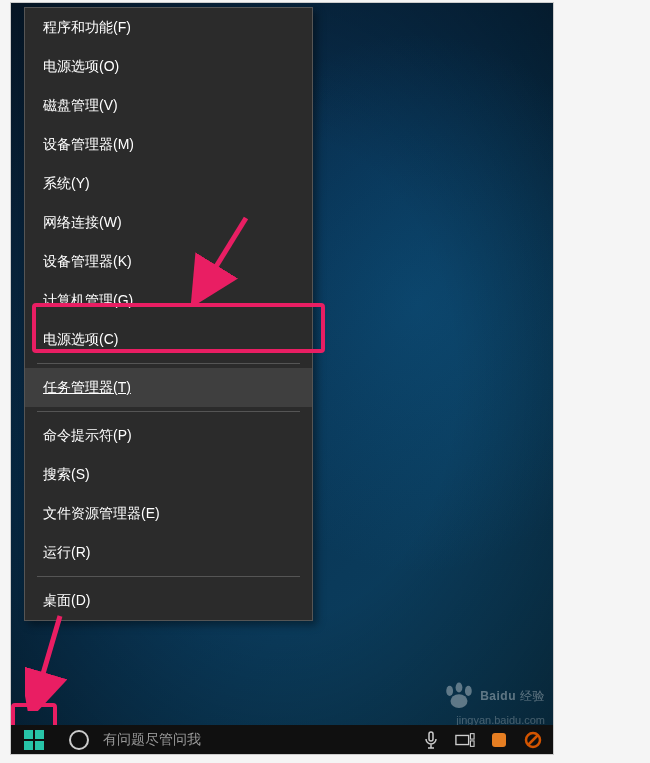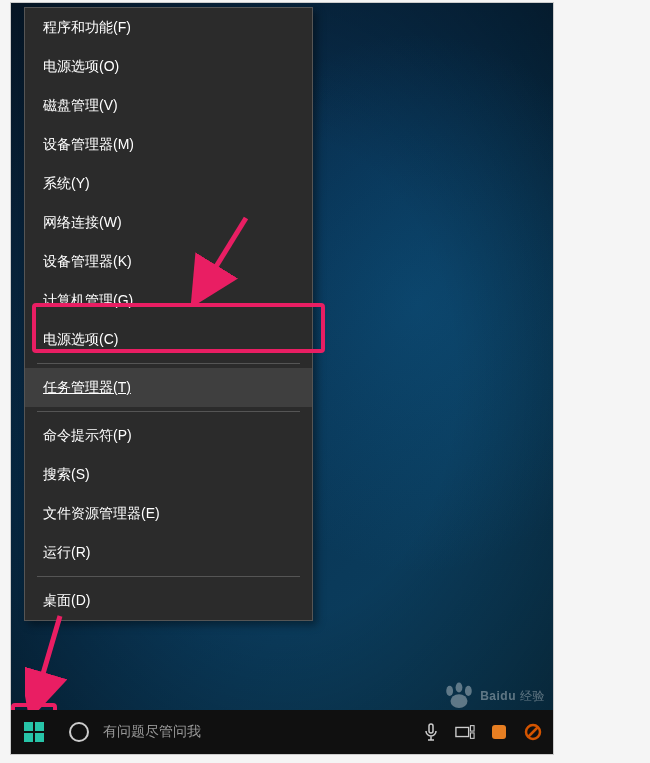--- a/index.html
+++ b/index.html
@@ -64,21 +64,21 @@
       border-radius: 4px;
       pointer-events: none;
     }
     .hl-menu { left: 21px; top: 300px; width: 293px; height: 50px; }
     .hl-start { left: 0px; top: 700px; width: 46px; height: 46px; }
     .annot-arrow { position: absolute; pointer-events: none; }
     .taskbar {
       position: absolute;
       left: 0; bottom: 0;
       width: 100%;
-      height: 44px;
+      height: 29px;
       background: #101010;
       display: flex;
       align-items: center;
     }
     .start-btn {
       width: 46px; height: 44px;
       display: flex; align-items: center; justify-content: center;
     }
     .cortana-icon {
       width: 44px; height: 44px;

